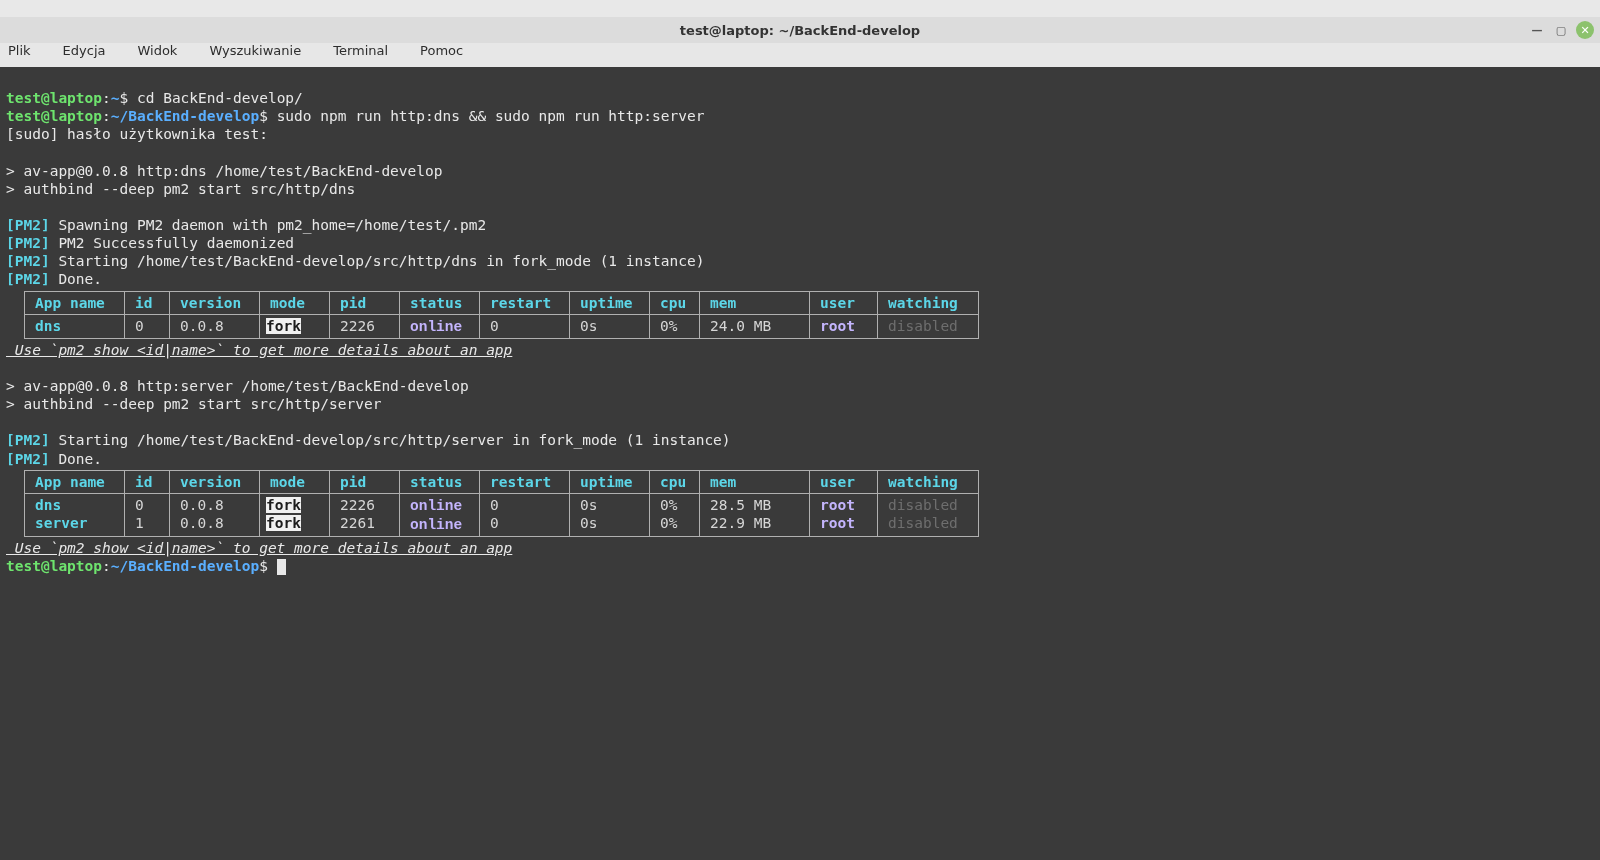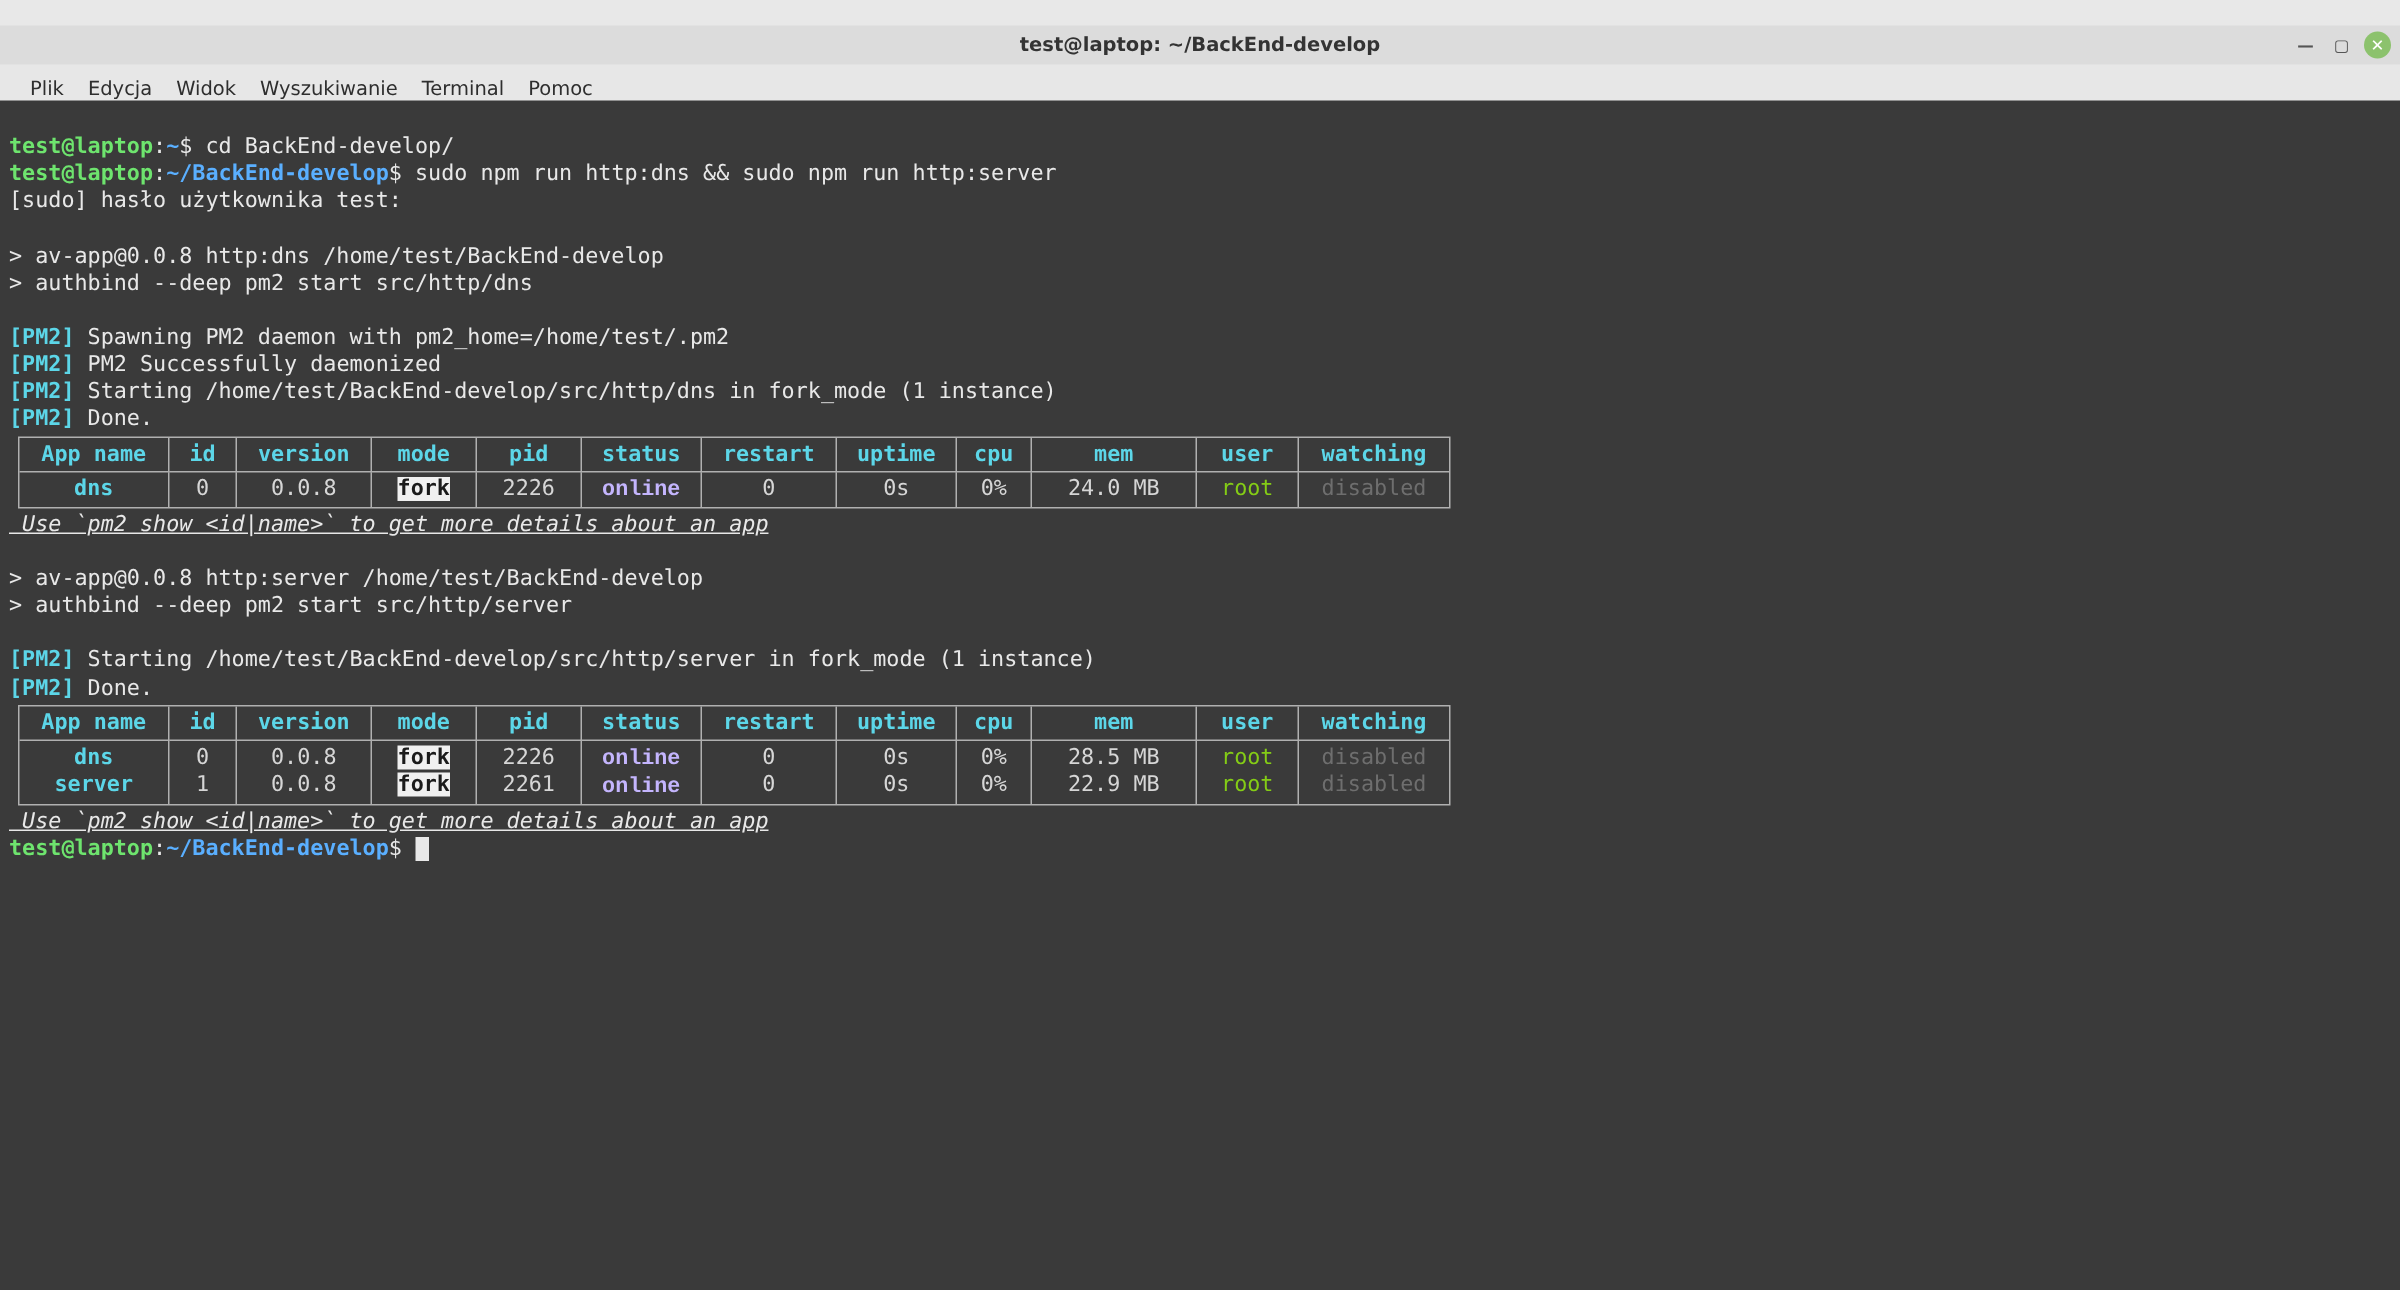--- a/index.html
+++ b/index.html
@@ -27,49 +27,49 @@
     position:relative;
     margin-top:17px;
   }
   .wbtns { position:absolute; right:6px; top:4px; display:flex; gap:6px; align-items:center;}
   .wbtn { width:18px; height:18px; display:flex; align-items:center; justify-content:center; color:#555; border-radius:9px; font-size:11px; }
   .wbtn.green { background:#8cc26d; color:#fff; }
   .menubar {
     height:24px;
     background:#e7e7e7;
     display:flex;
-    align-items:flex-end;
-    padding:0 20px;
+    align-items:flex-start;
+    padding:0 8px;
     color:#2e2e2e;
     font-family:"DejaVu Sans","Liberation Sans",sans-serif;
     font-size:13px;
-    gap:16px;
+    gap:32px;
   }
   .terminal {
     background:#3a3a3a;
     height:calc(100% - 50px);
     padding:4px 6px 24px 6px;
     line-height:1.25;
     white-space:pre;
     overflow:hidden;
   }
   
   .g  { color:#c4b5fd; font-weight:bold;font-family:Liberation Mono, monospace;}
   .gb { color:#6ee46e; font-weight:bold;}
   .bl { color:#5aafff; font-weight:bold;}
   .cy { color:#5cd6e8; font-weight:bold;}
   .wh { color:#e8e8e8;}
-  .whb{ color:#84cc16; font-weight:normal;}
+  .whb{ color:#c4b5fd; font-weight:bold;}
   .dim{ color:#6e6e6e;}
   .it { font-style:italic;text-decoration:underline;}
   .fork { background:#f0f0f0; color:#1b1b1b; font-weight:bold; }
   .tgrid { display:grid; border:1px solid #b0b0b0;}
   .th,.td { padding:2px 10px; border-right:1px solid #b0b0b0; border-bottom:1px solid #b0b0b0; white-space:pre;}
   .th { color:#5cd6e8; font-weight:bold; }
-  .tablewrap { display:inline-block; margin:2px 4px 2px 6px;text-align:center;}
+  .tablewrap { display:inline-block; margin:2px 4px 2px 18px;}
   .tgridA { grid-template-columns:100px 45px 90px 70px 70px 80px 90px 80px 50px 110px 68px 100px; }
   .tgridB { grid-template-columns:100px 45px 90px 70px 70px 80px 90px 80px 50px 110px 68px 100px; }
   .last-col { border-right:none !important; }
   .cursor { display:inline-block; width:9px; height:16px; background:#e8e8e8; vertical-align:middle;}
 </style>
 </head>
 <body>
 
 <div class="titlebar">
   <span>test@laptop: ~/BackEnd-develop</span>

